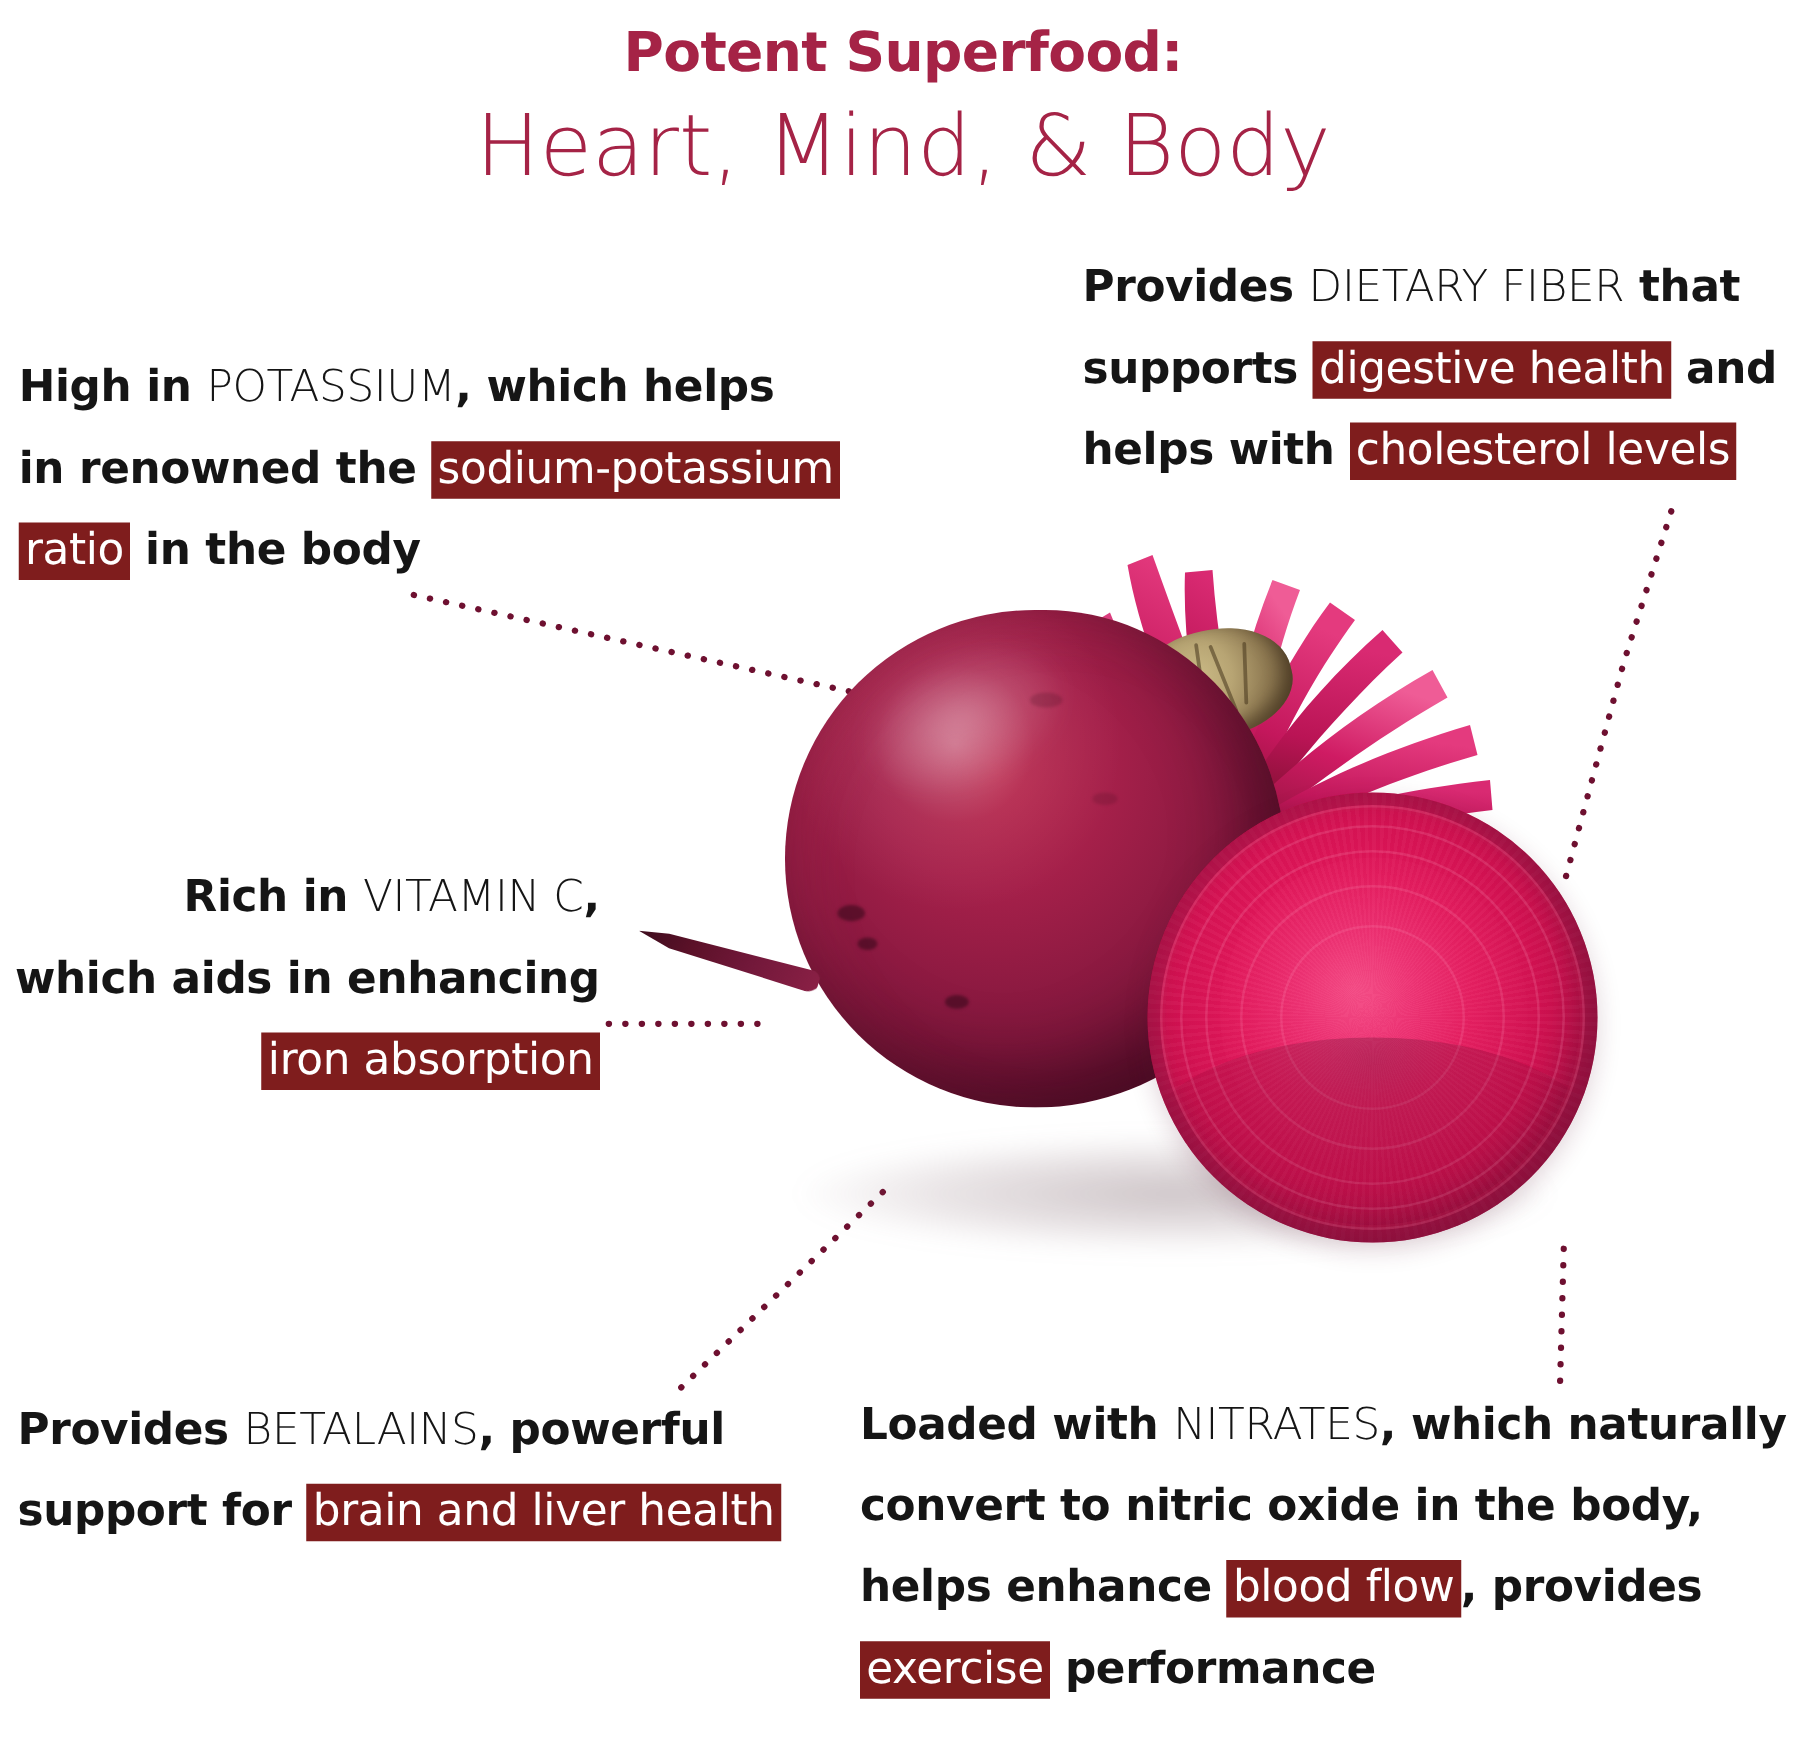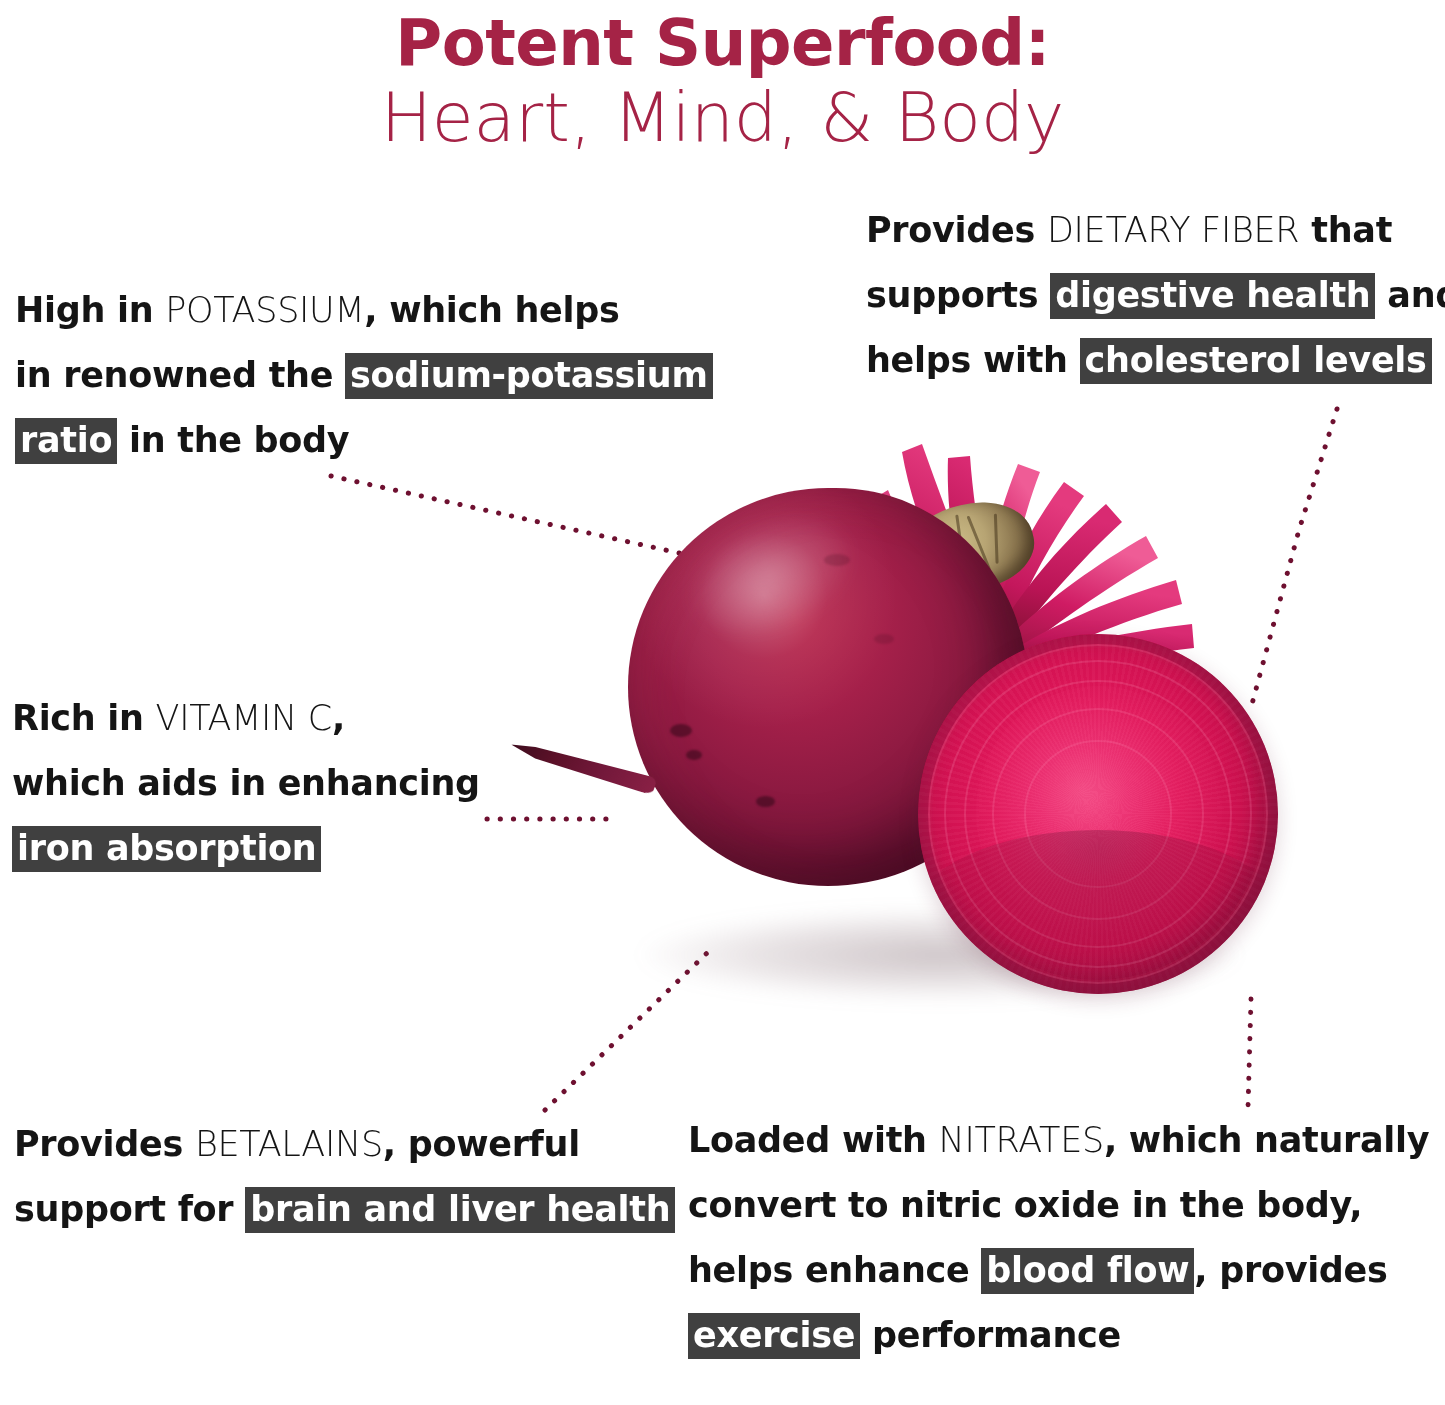--- a/index.html
+++ b/index.html
@@ -21,21 +21,21 @@
     position: absolute;
     left: 0;
     top: 0;
     width: 1445px;
     text-align: center;
     color: #A52346;
   }
   #title-line-1 {
     font-family: "DejaVu Sans", sans-serif;
     font-weight: 700;
-    font-size: 64px;
+    font-size: 44px;
     line-height: 74px;
     letter-spacing: -0.5px;
     margin: 6px 0 0 0;
   }
   #title-line-2 {
     font-family: "DejaVu Sans", sans-serif;
     font-weight: 300;
     font-size: 68px;
     line-height: 76px;
     letter-spacing: 0px;
@@ -49,31 +49,31 @@
     font-family: "DejaVu Sans", sans-serif;
     font-weight: 400;
     font-size: 35px;
     line-height: 65px;
     letter-spacing: -0.3px;
   }
   .fact .ln { display: block; white-space: nowrap; }
   .fact .lite { font-weight: 300; margin-top: 25px; }
   .fact .bold { font-weight: 600; }
   .hl {
-    background: #404040;
+    background: #7f1d1d;
     color: #ffffff;
-    font-weight: 700;
+    font-weight: 400;
     padding: 2px 5px 4px 5px;
     box-decoration-break: clone;
     -webkit-box-decoration-break: clone;
   }
 
   #fact-potassium { left: 15px;  top: 278px; }
   #fact-fiber     { left: 866px; top: 198px; }
-  #fact-vitaminc  { left: 12px;  top: 686px; }
+  #fact-vitaminc  { left: 12px;  top: 686px; text-align: right; }
   #fact-betalains { left: 14px;  top: 1112px; }
   #fact-nitrates  { left: 688px; top: 1108px; }
 
   
   #connectors {
     position: absolute;
     left: 0; top: 0;
     width: 1445px; height: 1405px;
     pointer-events: none;
   }

